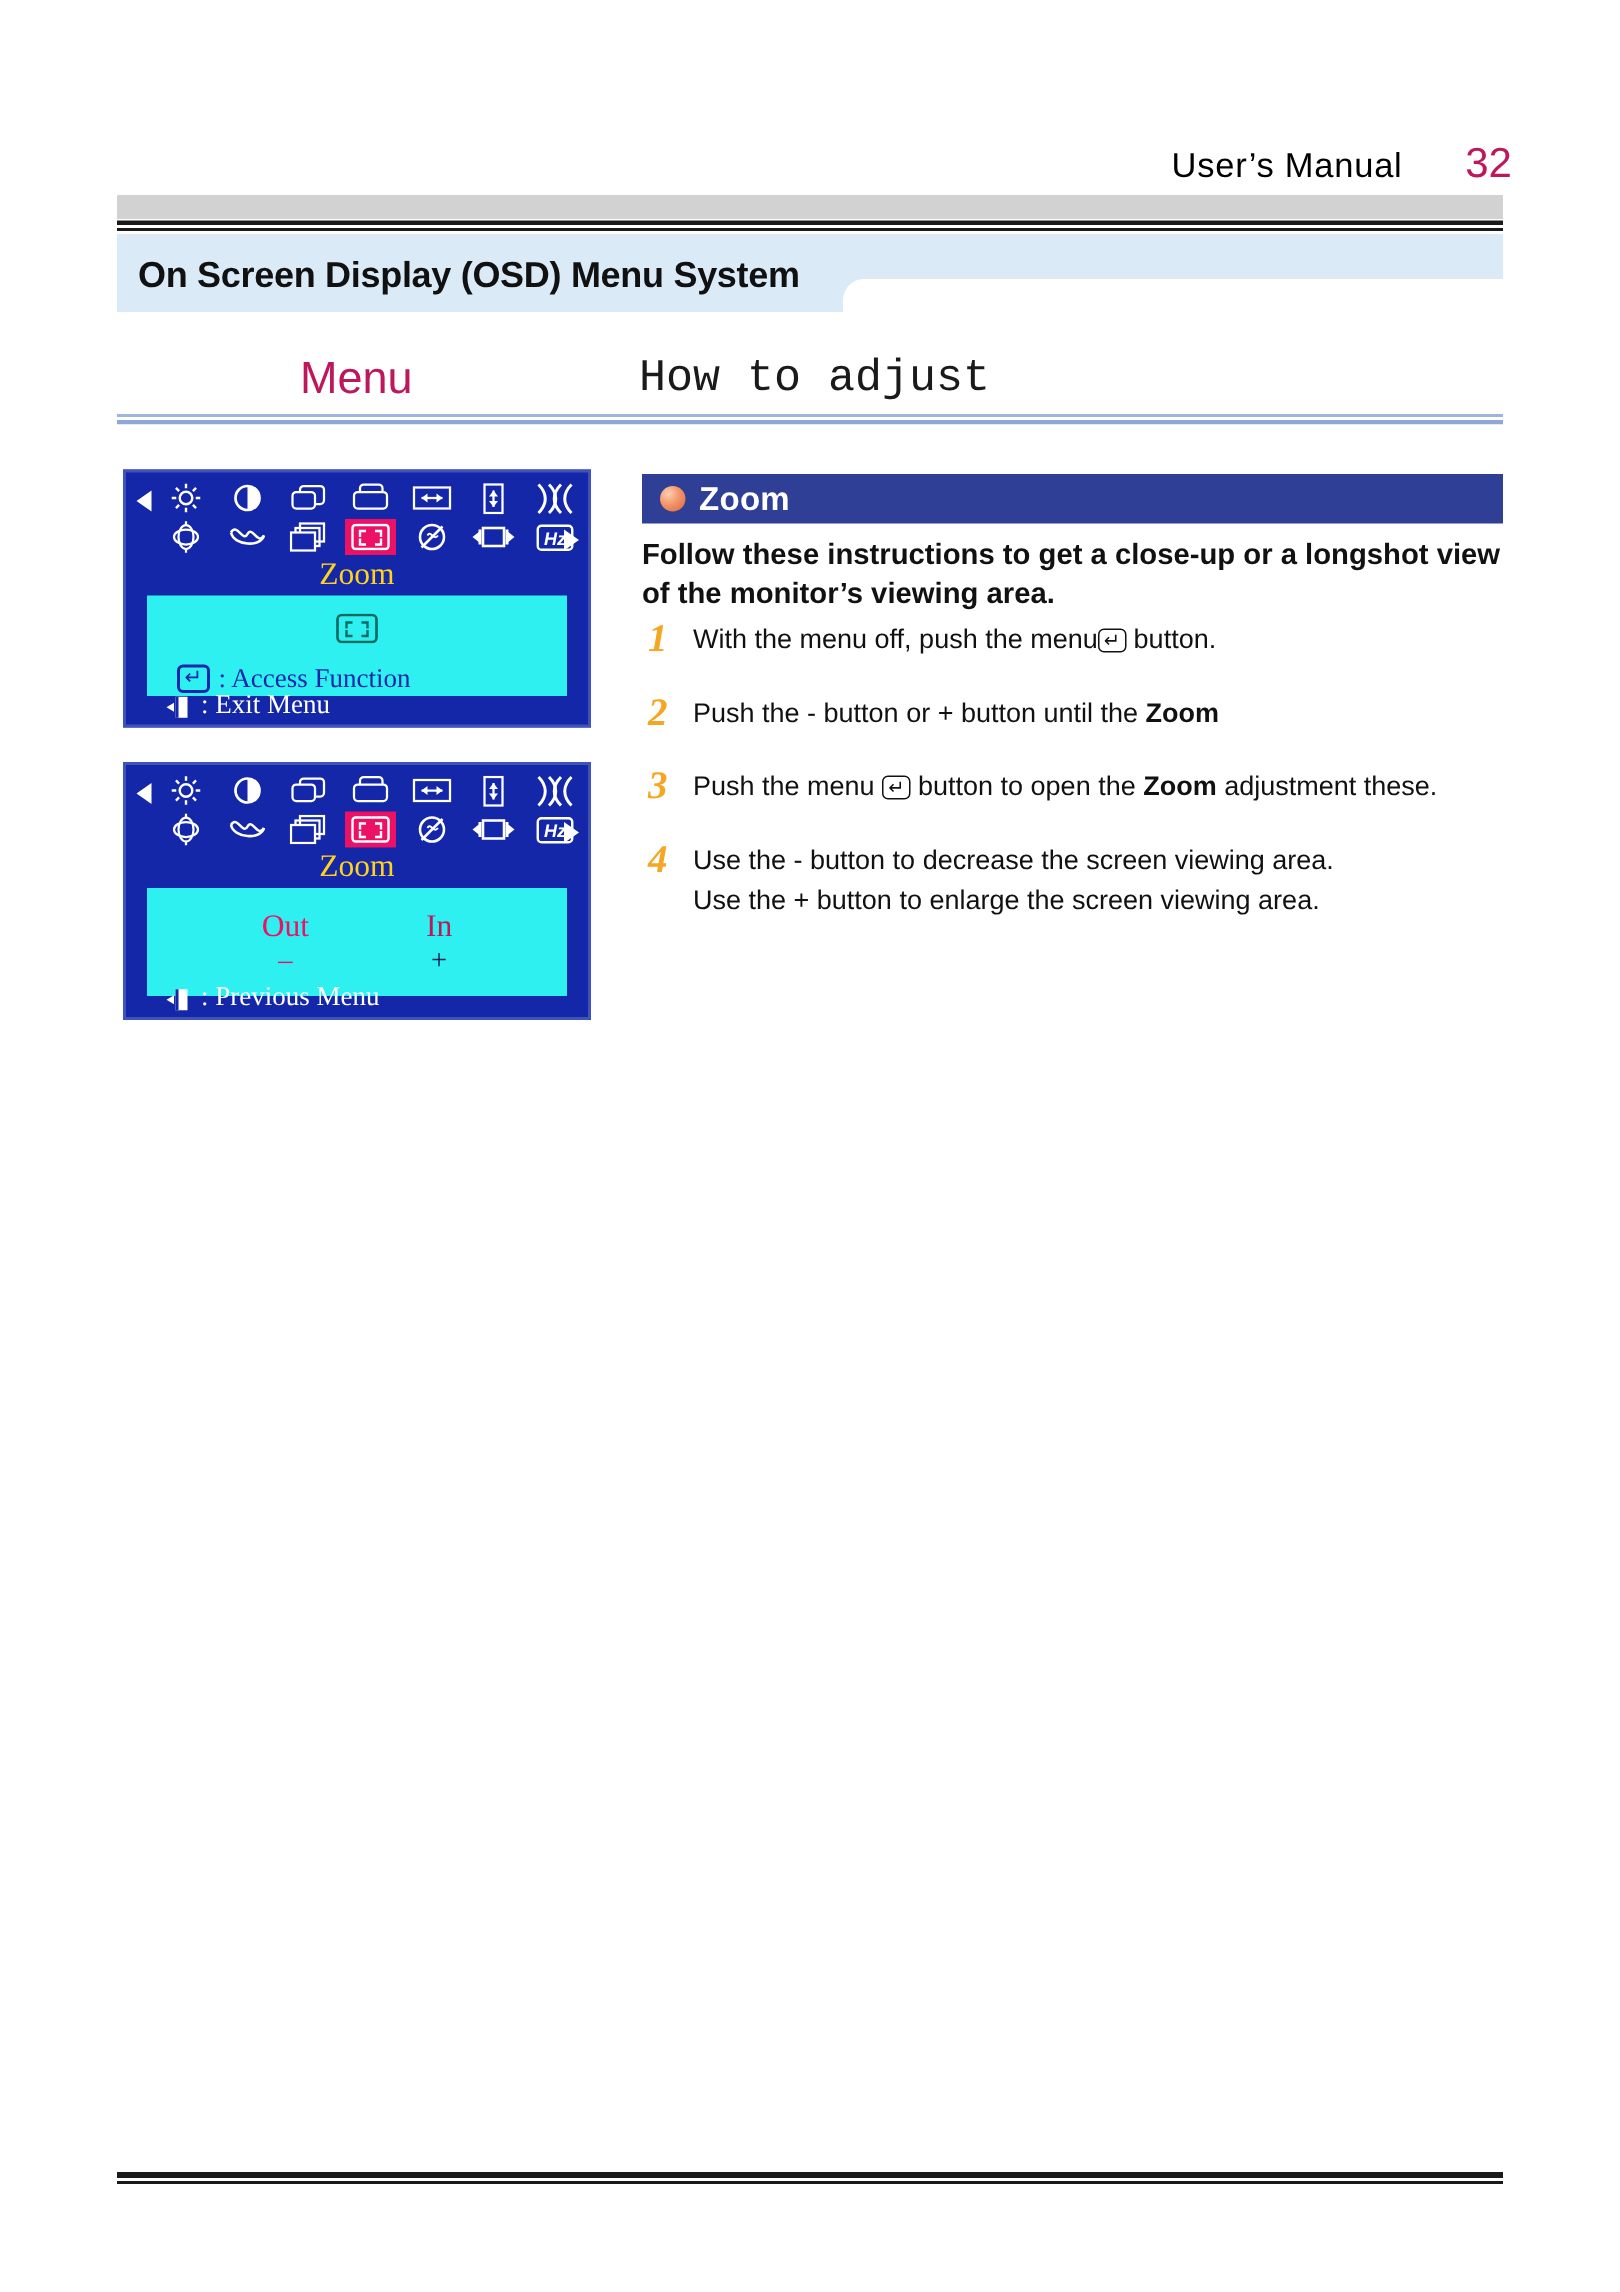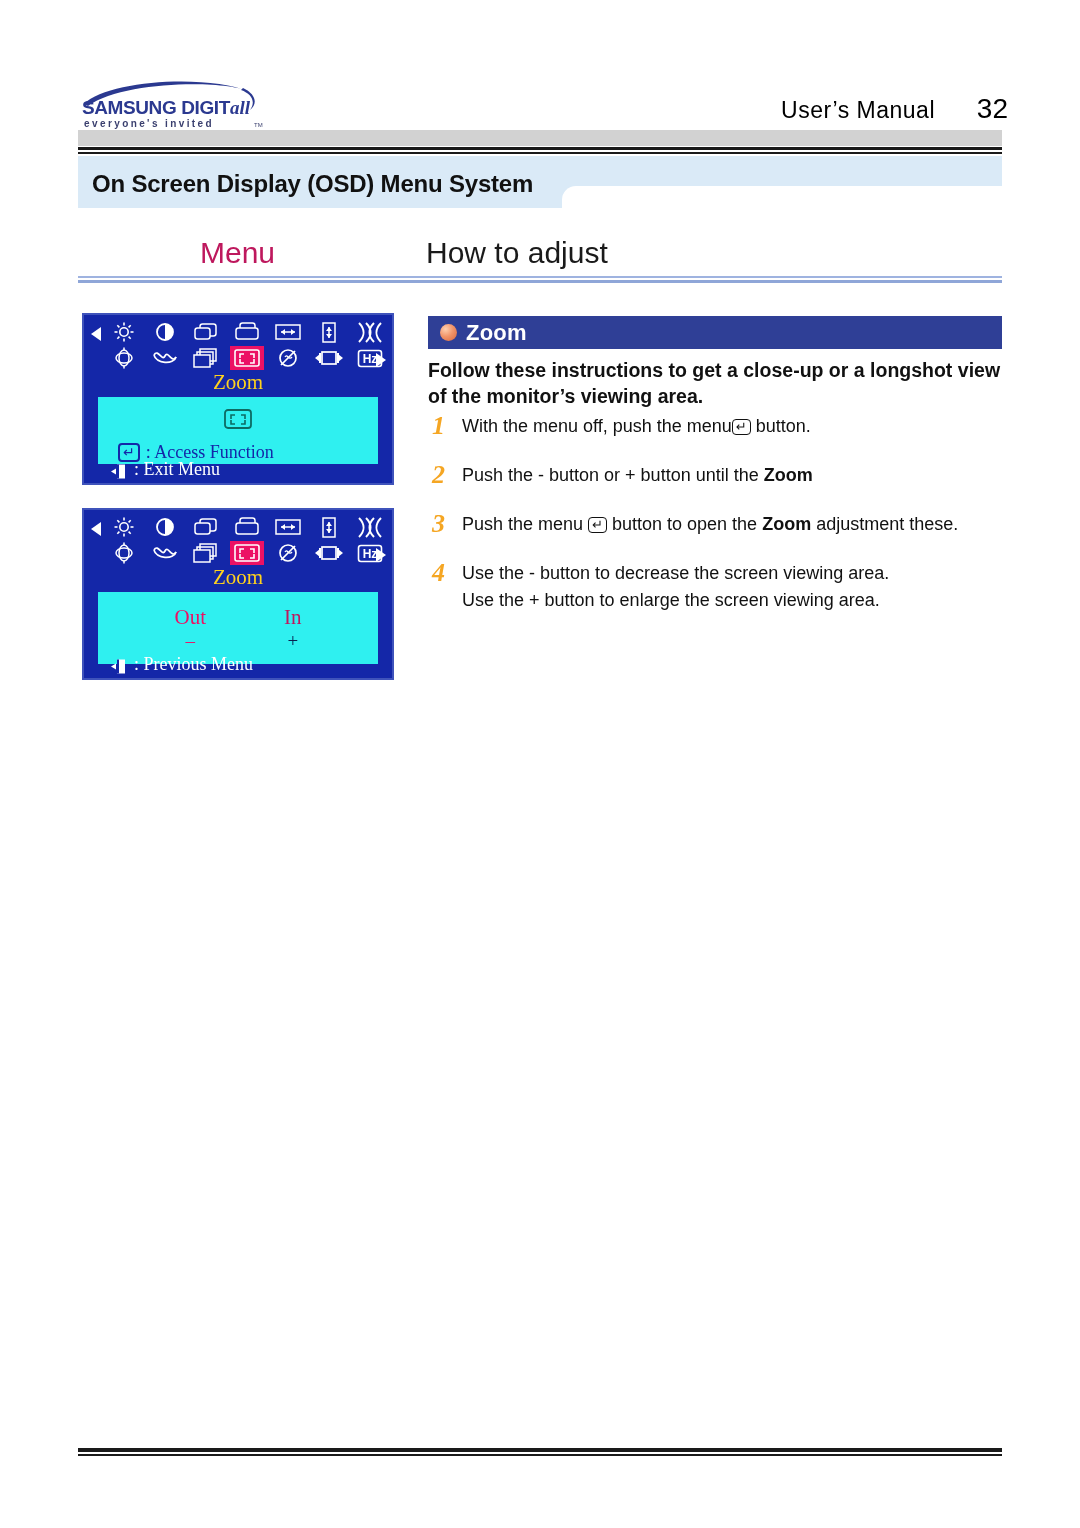--- a/index.html
+++ b/index.html
@@ -35,21 +35,21 @@
     color: #000;
     letter-spacing: 0.5px;
     white-space: nowrap;
     font-family: "Liberation Sans", sans-serif;
   }
   .page-number {
     position: absolute;
     right: 72px;
     top: 93px;
     font-size: 28px;
-    color: #000000;
+    color: #be185d;
     font-family: "Liberation Sans", sans-serif;
   }
 
   .gray-band {
     position: absolute;
     left: 78px;
     top: 130px;
     width: 924px;
     height: 16px;
     background: #d2d2d2;
@@ -107,20 +107,21 @@
     color: #be185d;
     font-weight: 400;
   }
   .col-head-adjust {
     position: absolute;
     left: 426px;
     top: 236px;
     font-size: 30px;
     color: #1a1a1a;
     font-weight: 400;
+    font-family: Liberation Mono, monospace;
   }
   .blue-rule {
     position: absolute;
     left: 78px;
     top: 276px;
     width: 924px;
     height: 9px;
   }
   .blue-rule i {
     display: block;
@@ -139,20 +140,21 @@
     width: 312px;
     height: 172px;
   }
   .osd-1 { left: 82px; top: 313px; }
   .osd-2 { left: 82px; top: 508px; }
 
   .osd-iconrow {
     position: relative;
     height: 58px;
     padding: 4px 0 0 0;
+    font-style: italic;
   }
   .icon-grid {
     position: absolute;
     left: 22px;
     top: 4px;
     display: grid;
     grid-template-columns: repeat(7, 36px);
     grid-template-rows: 26px 26px;
     column-gap: 5px;
     row-gap: 0px;
@@ -352,30 +354,20 @@
     width: 924px;
     height: 2px;
     background: #1a1a1a;
   }
 </style>
 </head>
 <body>
 
 <div class="page">
 
-  <div class="logo-block">
-    <svg class="logo-svg" width="200" height="56" viewBox="0 0 200 56" xmlns="http://www.w3.org/2000/svg">
-      <path d="M6 28 C 30 4, 130 -2, 172 16 C 150 4, 46 4, 10 30 Z" fill="#2b3990"></path>
-      <path d="M165 12 C 178 18, 180 28, 172 34 C 178 26, 174 18, 163 14 Z" fill="#2b3990"></path>
-      <text x="4" y="38" font-family="Liberation Sans, sans-serif" font-size="19" font-weight="bold" fill="#2b3990" letter-spacing="-0.4">SAMSUNG DIGIT</text>
-      <text x="152" y="38" font-family="Liberation Serif, serif" font-size="19" font-style="italic" font-weight="bold" fill="#2b3990">all</text>
-      <text x="6" y="51" font-family="Liberation Sans, sans-serif" font-size="10" font-weight="bold" fill="#3a3f6e" letter-spacing="2.4">everyone's invited</text>
-      <text x="176" y="51" font-family="Liberation Sans, sans-serif" font-size="6" fill="#3a3f6e">TM</text>
-    </svg>
-  </div>
 
   <div class="manual-label">User’s Manual</div>
   <div class="page-number">32</div>
 
   <div class="gray-band"></div>
   <div class="rule-thick"></div>
   <div class="rule-thin"></div>
 
   <div class="section-tab-inner"></div>
   <div class="section-tab-notch"></div>

